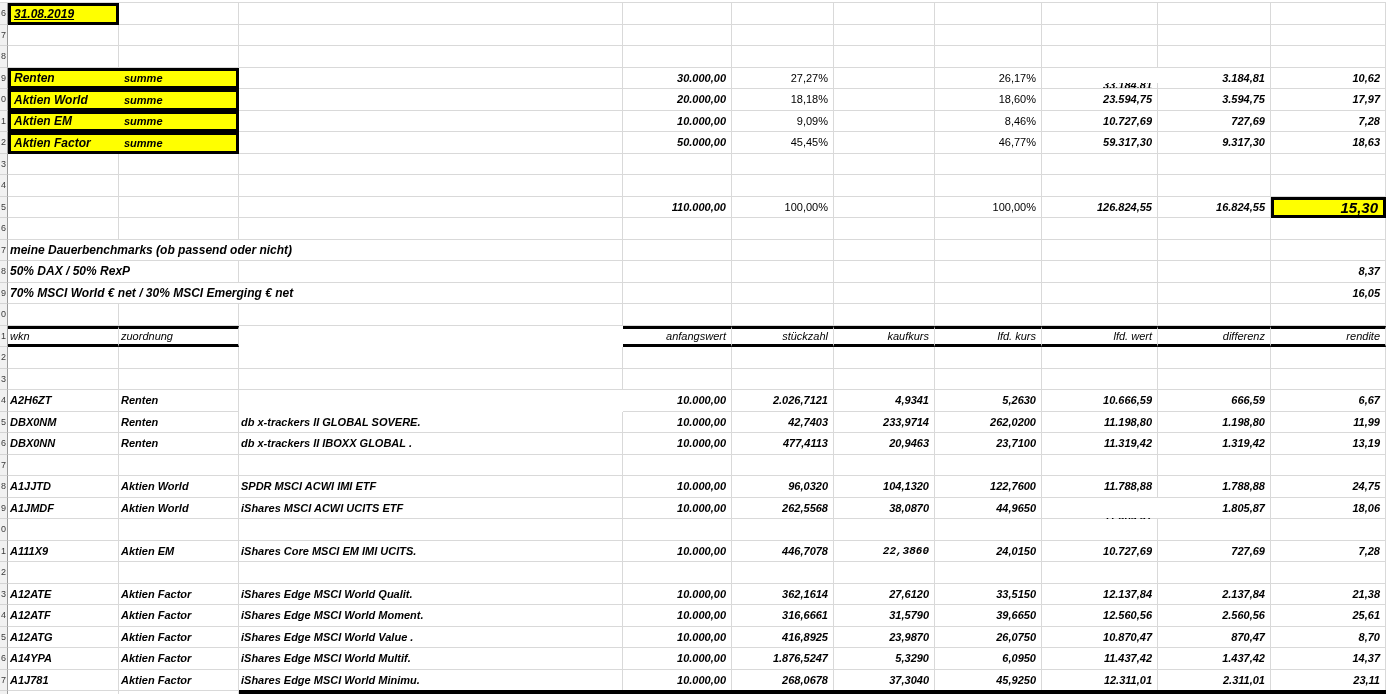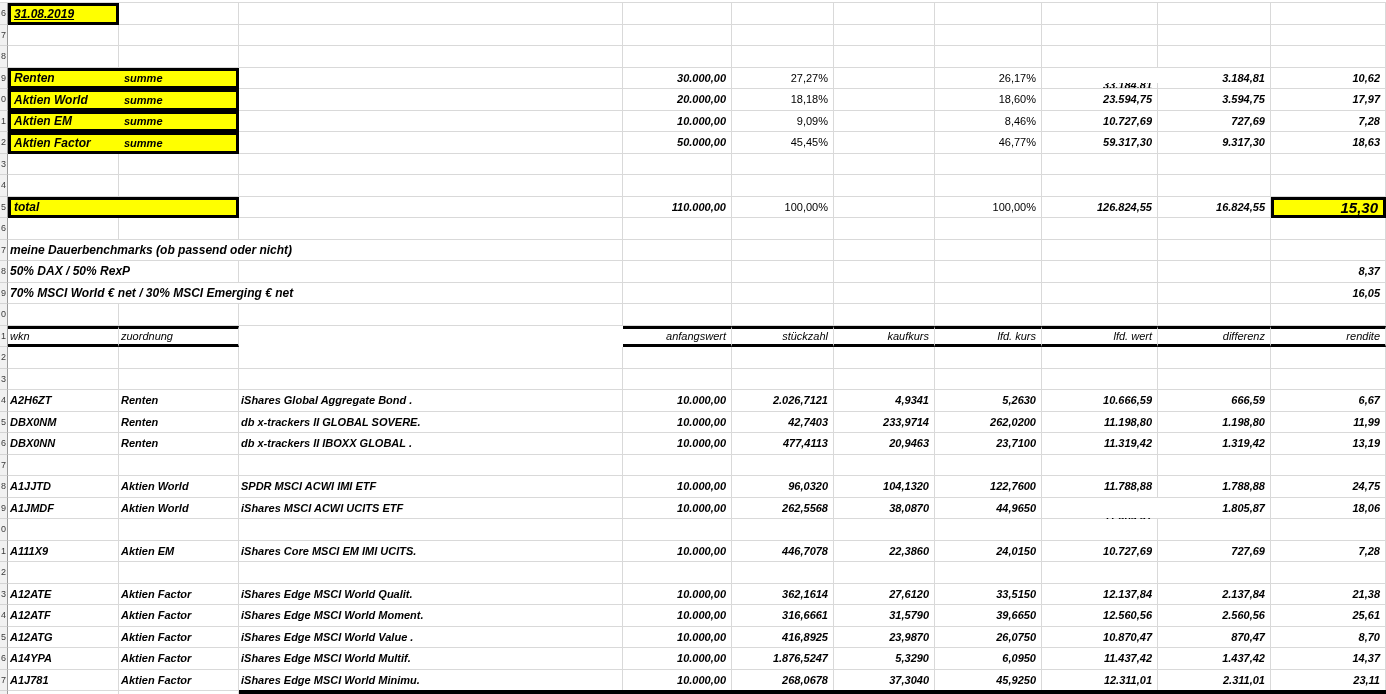--- a/index.html
+++ b/index.html
@@ -243,21 +243,20 @@
       <div class="cell" style="grid-area: 18 / 5;"></div>
       <div class="cell" style="grid-area: 18 / 6;"></div>
       <div class="cell" style="grid-area: 18 / 7;"></div>
       <div class="cell" style="grid-area: 18 / 8;"></div>
       <div class="cell" style="grid-area: 18 / 9;"></div>
       <div class="cell" style="grid-area: 18 / 10;"></div>
       <div class="cell" style="grid-area: 18 / 11;"></div>
       <div class="rowhdr" style="grid-area: 19 / 1;">4</div>
       <div class="cell lft bi" style="grid-area: 19 / 2;">A2H6ZT</div>
       <div class="cell lft bi" style="grid-area: 19 / 3;">Renten</div>
-      <div class="cell lft bi" style="grid-area: 19 / 4;">iShares Global Aggregate Bond .</div>
       <div class="cell rgt bi" style="grid-area: 19 / 5;">10.000,00</div>
       <div class="cell rgt bi" style="grid-area: 19 / 6;">2.026,7121</div>
       <div class="cell rgt bi" style="grid-area: 19 / 7;">4,9341</div>
       <div class="cell rgt bi" style="grid-area: 19 / 8;">5,2630</div>
       <div class="cell rgt bi" style="grid-area: 19 / 9;">10.666,59</div>
       <div class="cell rgt bi" style="grid-area: 19 / 10;">666,59</div>
       <div class="cell rgt bi" style="grid-area: 19 / 11;">6,67</div>
       <div class="rowhdr" style="grid-area: 20 / 1;">5</div>
       <div class="cell lft bi" style="grid-area: 20 / 2;">DBX0NM</div>
       <div class="cell lft bi" style="grid-area: 20 / 3;">Renten</div>
@@ -323,21 +322,21 @@
       <div class="cell" style="grid-area: 25 / 8;"></div>
       <div class="cell" style="grid-area: 25 / 9;"></div>
       <div class="cell" style="grid-area: 25 / 10;"></div>
       <div class="cell" style="grid-area: 25 / 11;"></div>
       <div class="rowhdr" style="grid-area: 26 / 1;">1</div>
       <div class="cell lft bi" style="grid-area: 26 / 2;">A111X9</div>
       <div class="cell lft bi" style="grid-area: 26 / 3;">Aktien EM</div>
       <div class="cell lft bi" style="grid-area: 26 / 4;">iShares Core MSCI EM IMI UCITS.</div>
       <div class="cell rgt bi" style="grid-area: 26 / 5;">10.000,00</div>
       <div class="cell rgt bi" style="grid-area: 26 / 6;">446,7078</div>
-      <div class="cell rgt bi" style="grid-area: 26 / 7;">22,3860</div>
+      <div class="cell rgt bi" style="grid-area: 26 / 7; font-family: Liberation Mono, monospace;">22,3860</div>
       <div class="cell rgt bi" style="grid-area: 26 / 8;">24,0150</div>
       <div class="cell rgt bi" style="grid-area: 26 / 9;">10.727,69</div>
       <div class="cell rgt bi" style="grid-area: 26 / 10;">727,69</div>
       <div class="cell rgt bi" style="grid-area: 26 / 11;">7,28</div>
       <div class="rowhdr" style="grid-area: 27 / 1;">2</div>
       <div class="cell" style="grid-area: 27 / 2;"></div>
       <div class="cell" style="grid-area: 27 / 3;"></div>
       <div class="cell" style="grid-area: 27 / 4;"></div>
       <div class="cell" style="grid-area: 27 / 5;"></div>
       <div class="cell" style="grid-area: 27 / 6;"></div>
@@ -424,22 +423,19 @@
         <span class="tag">summe</span>
       </div>
       <div class="ybox" style="grid-area: 6 / 2 / auto / span 2;">
         <span>Aktien EM</span>
         <span class="tag">summe</span>
       </div>
       <div class="ybox" style="grid-area: 7 / 2 / auto / span 2;">
         <span>Aktien Factor</span>
         <span class="tag">summe</span>
       </div>
-      <div class="ybox" style="grid-area: 10 / 2 / auto / span 2;">
-        <span>total</span>
-      </div>
       <div class="ybox num big" style="grid-area: 10 / 11 / auto / span 1;">15,30</div>
       <div class="spill" style="grid-area: 12 / 2 / auto / span 3;">meine Dauerbenchmarks (ob passend oder nicht)</div>
       <div class="spill" style="grid-area: 13 / 2 / auto / span 2;">50% DAX / 50% RexP</div>
       <div class="spill" style="grid-area: 14 / 2 / auto / span 3;">70% MSCI World € net / 30% MSCI Emerging € net</div>
     </div>
   <div id="bottom-line"></div>
 </div>
 
 </body></html>

